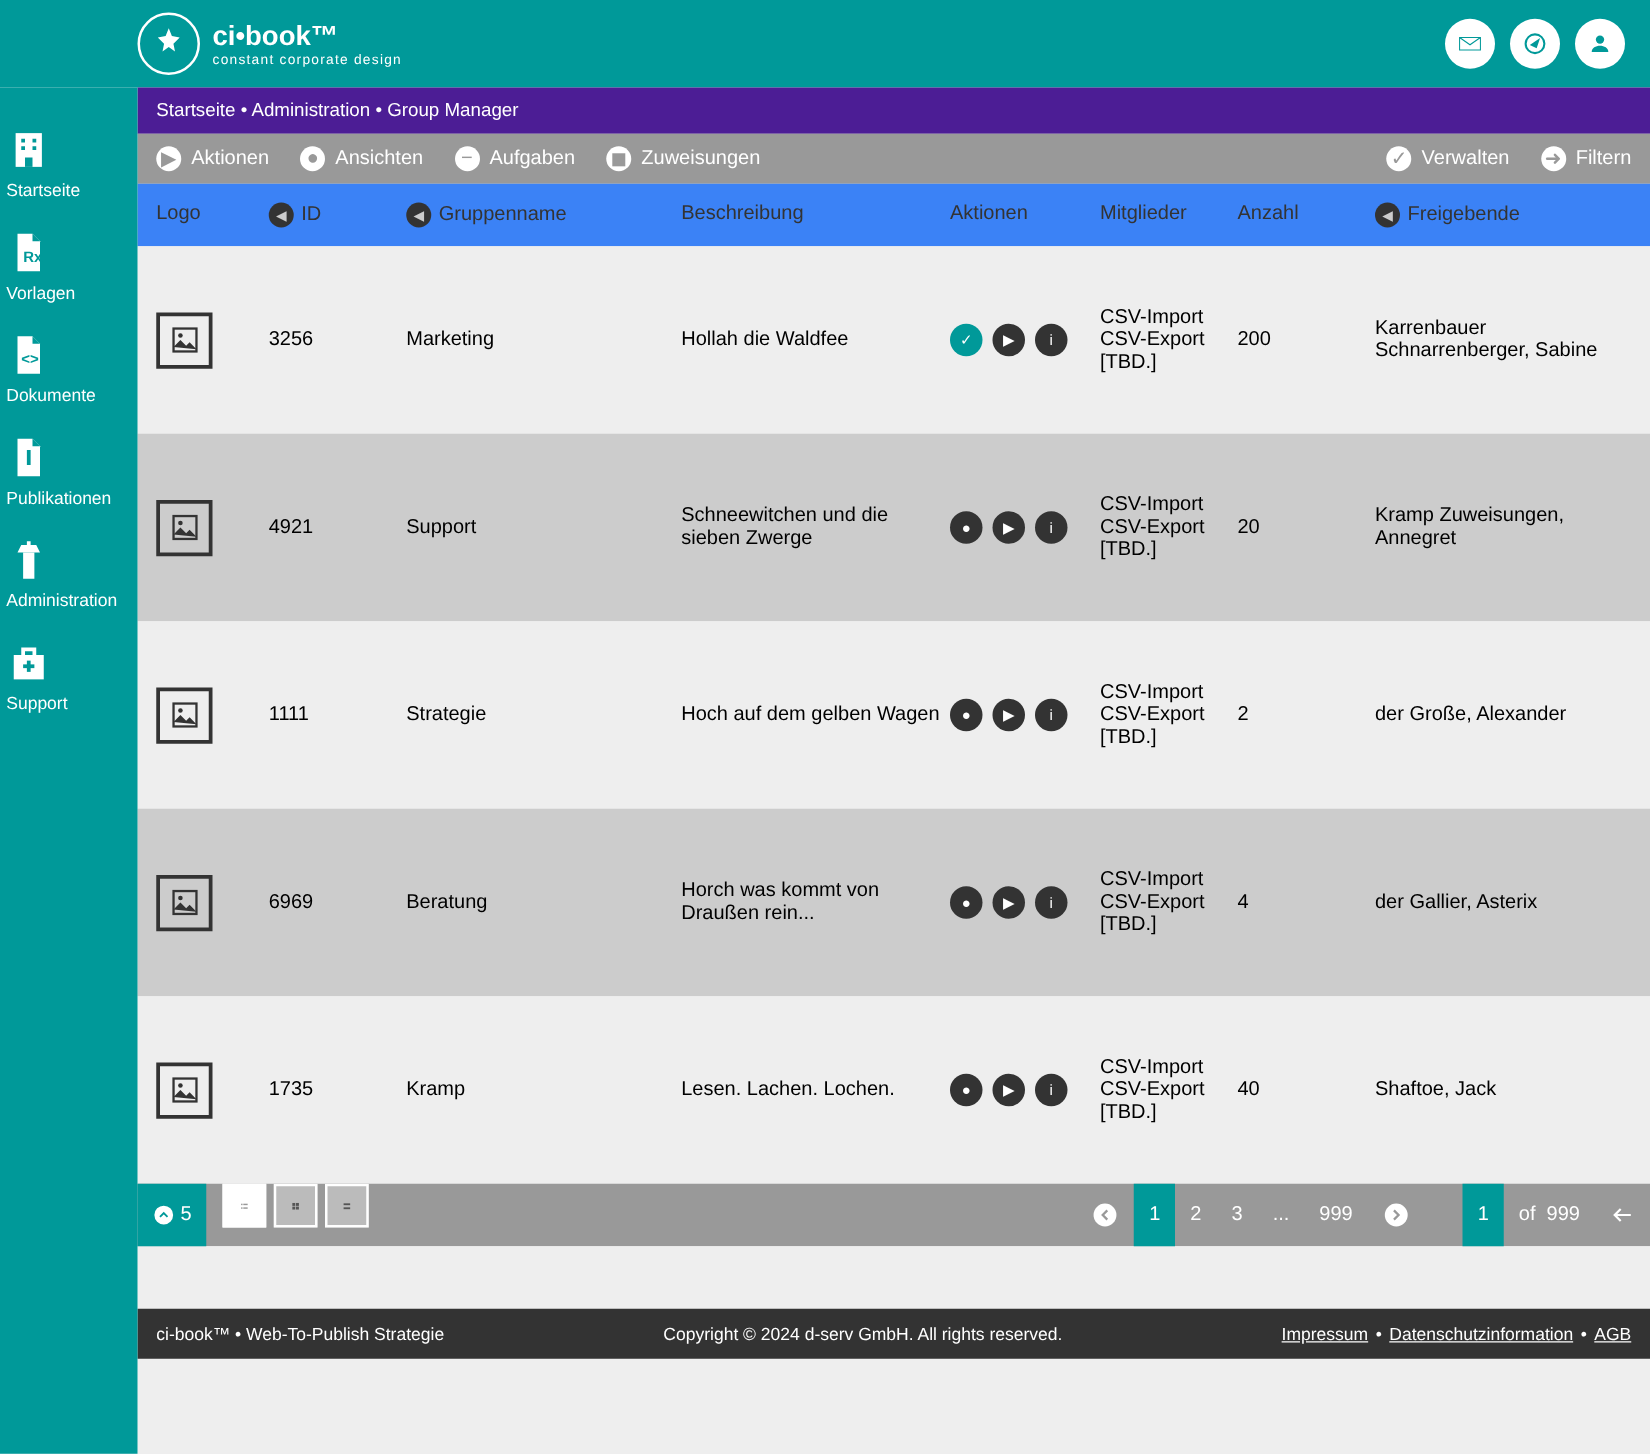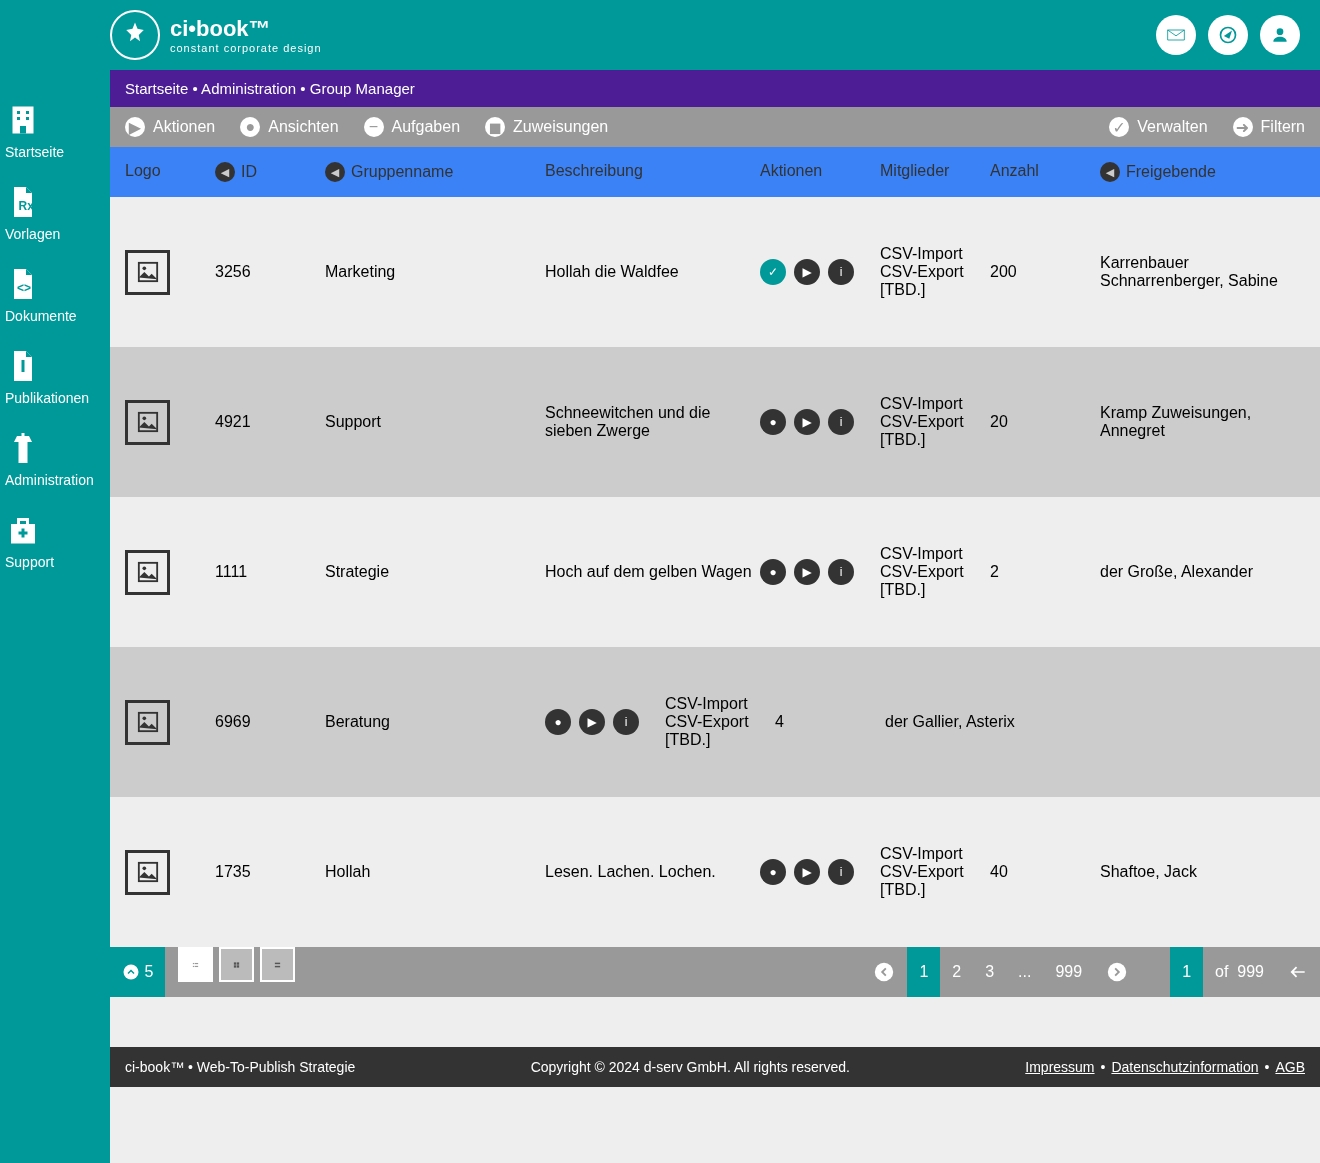--- a/index.html
+++ b/index.html
@@ -307,20 +307,21 @@
           <div class="logo-placeholder">
             <svg width="22" height="22" viewBox="0 0 24 24" fill="#333">
               <rect x="2" y="2" width="20" height="20" fill="none" stroke="#333" stroke-width="2"></rect>
               <circle cx="8" cy="8" r="2"></circle>
               <path d="M2 18l6-6 5 5 3-3 6 6"></path>
             </svg>
           </div>
         </div>
     <div class="col-id">6969</div>
     <div class="col-name">Beratung</div>
+    <div class="col-desc">Horch was kommt von Draußen rein...</div>
     <div class="col-act">
       <div class="action-btn ">●</div>
       <div class="action-btn">▶</div>
       <div class="action-btn">i</div>
     </div>
     <div class="col-memb">
       <div>CSV-Import</div>
       <div>CSV-Export</div>
       <div>[TBD.]</div>
     </div>
@@ -331,21 +332,21 @@
     <div class="col-logo">
           <div class="logo-placeholder">
             <svg width="22" height="22" viewBox="0 0 24 24" fill="#333">
               <rect x="2" y="2" width="20" height="20" fill="none" stroke="#333" stroke-width="2"></rect>
               <circle cx="8" cy="8" r="2"></circle>
               <path d="M2 18l6-6 5 5 3-3 6 6"></path>
             </svg>
           </div>
         </div>
     <div class="col-id">1735</div>
-    <div class="col-name">Hollah</div>
+    <div class="col-name">Kramp</div>
     <div class="col-desc">Lesen. Lachen. Lochen.</div>
     <div class="col-act">
       <div class="action-btn ">●</div>
       <div class="action-btn">▶</div>
       <div class="action-btn">i</div>
     </div>
     <div class="col-memb">
       <div>CSV-Import</div>
       <div>CSV-Export</div>
       <div>[TBD.]</div>

